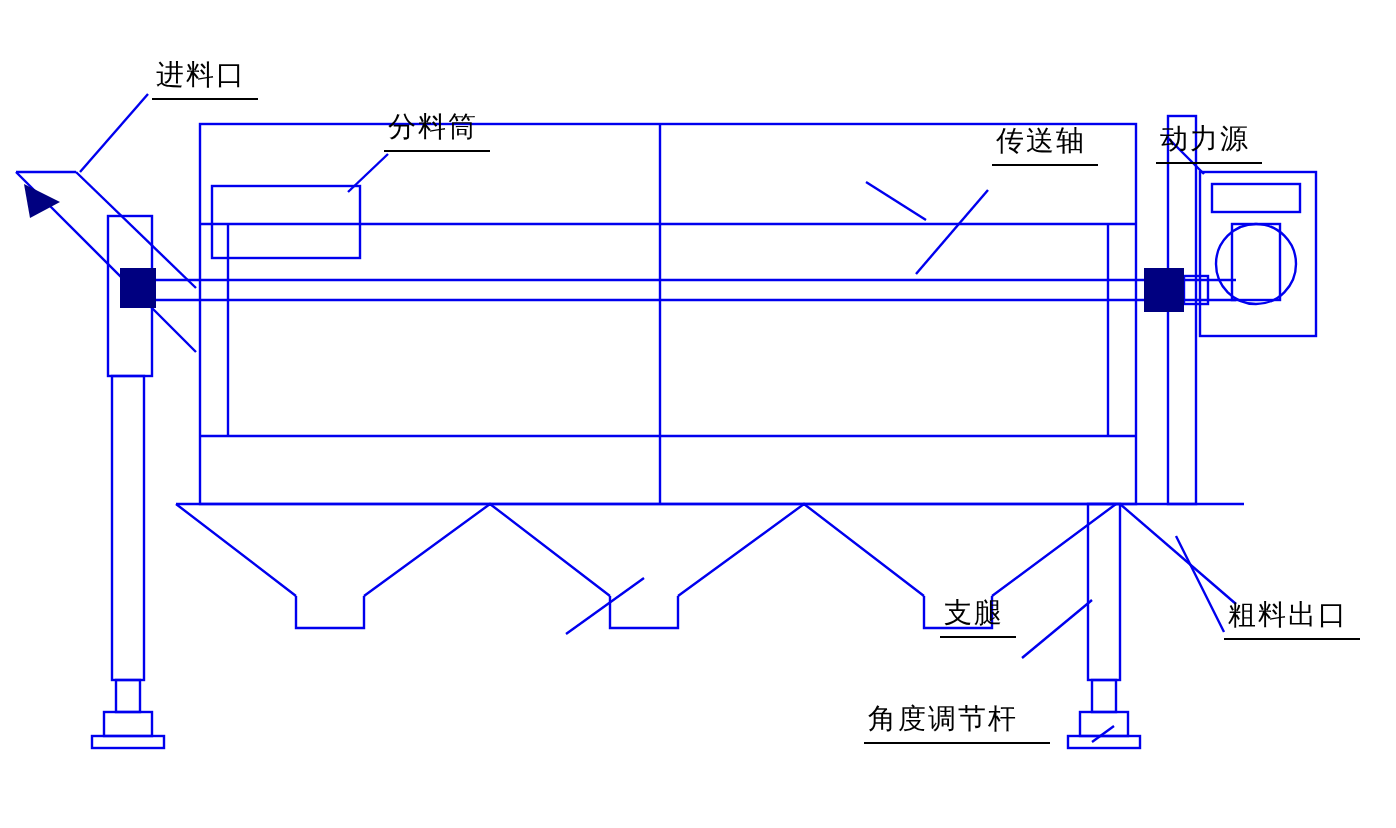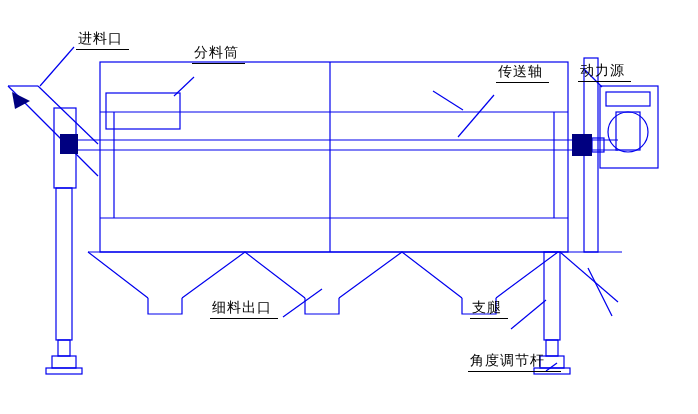--- a/index.html
+++ b/index.html
@@ -100,20 +100,20 @@
       <line x1="494" y1="95" x2="458" y2="137"></line>
       <line x1="584" y1="69" x2="602" y2="87"></line>
       <line x1="283" y1="317" x2="322" y2="289"></line>
       <line x1="511" y1="329" x2="546" y2="300"></line>
       <line x1="612" y1="316" x2="588" y2="268"></line>
       <line x1="546" y1="371" x2="557" y2="363"></line>
     </g>
   </svg>
 
   <div class="lbl" style="left:76px;top:30px">进料口</div>
-  <div class="lbl" style="left:192px;top:44px">分料筒</div>
+  <div class="lbl" style="left:192px;top:56px">分料筒</div>
   <div class="lbl" style="left:496px;top:63px">传送轴</div>
   <div class="lbl" style="left:578px;top:62px">动力源</div>
-  <div class="lbl" style="left:210px;top:299px">细料出口</div>
   <div class="lbl" style="left:470px;top:299px">支腿</div>
-  <div class="lbl" style="left:468px;top:352px;padding-right:16px">角度调节杆</div>
+  <div class="lbl" style="left:612px;top:300px">粗料出口</div>
+  <div class="lbl" style="left:432px;top:352px;padding-right:16px">角度调节杆</div>
 
 </div>
 
 </body></html>

